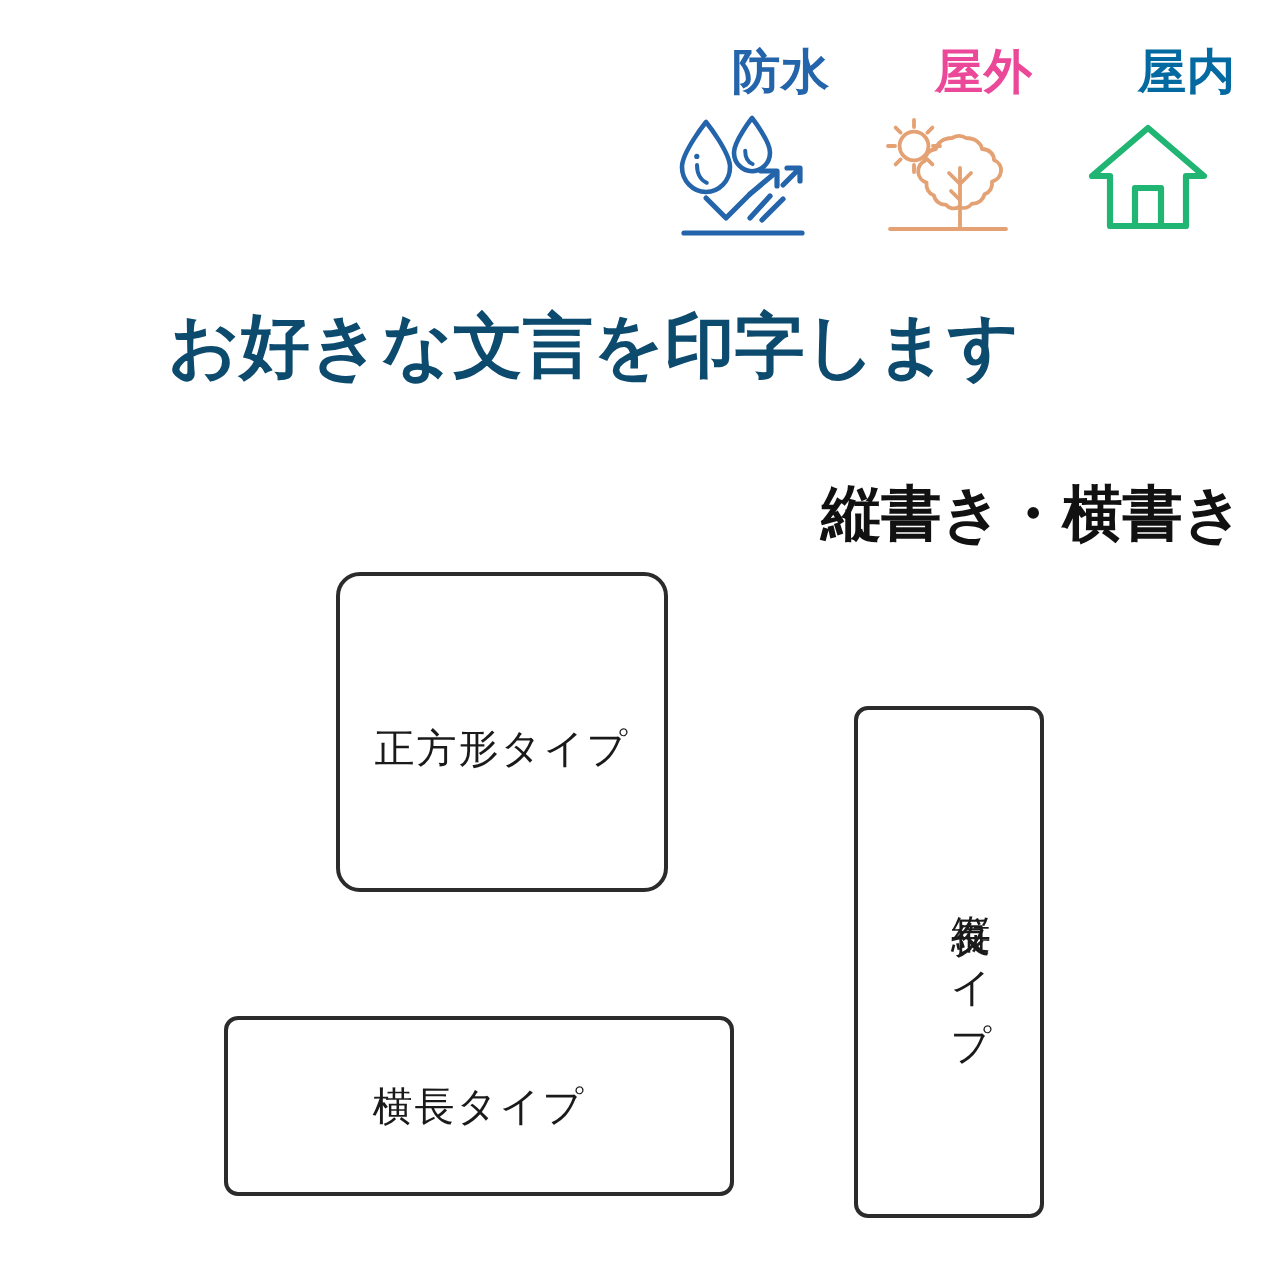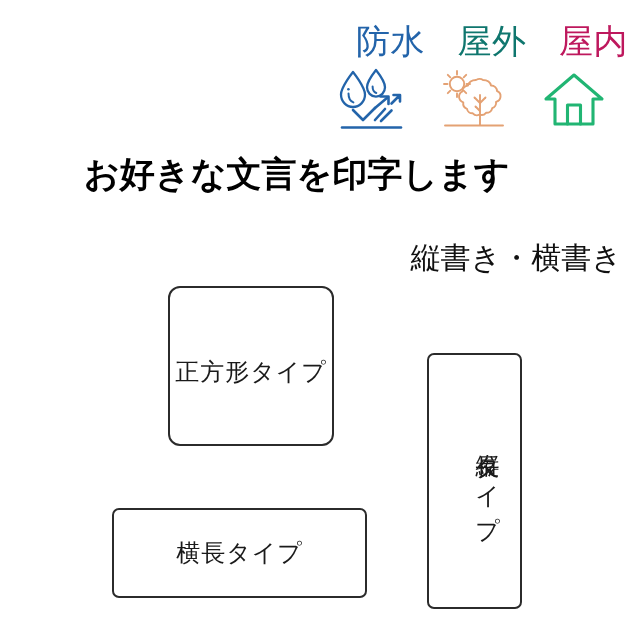--- a/index.html
+++ b/index.html
@@ -35,78 +35,78 @@
     justify-content: space-between;
   }
   .badge {
     width: 92px;
     display: flex;
     flex-direction: column;
     align-items: center;
   }
   .badge-label {
     font-family: "DejaVu Sans", sans-serif;
-    font-weight: 400;
-    font-size: 34px;
+    font-weight: 700;
+    font-size: 24px;
     line-height: 1.05;
     letter-spacing: 0.5px;
     white-space: nowrap;
     padding-left: 39px;
   }
   .badge-icon {
     margin-top: 7px;
     width: 72px;
     height: 66px;
     display: block;
   }
   .badge-waterproof .badge-label { color: #2364aa; }
-  .badge-outdoor   .badge-label { color: #0f766e; }
-  .badge-indoor    .badge-label { color: #be185d; }
+  .badge-outdoor   .badge-label { color: #ec4899; }
+  .badge-indoor    .badge-label { color: #0369a1; }
 
   
   .headline {
     position: absolute;
     left: 84px;
     top: 155px;
     font-family: "DejaVu Sans", sans-serif;
     font-weight: 700;
     font-size: 35px;
     line-height: 1.1;
     letter-spacing: 0px;
-    color: #000000;
+    color: #0c4a6e;
     white-space: nowrap;
   }
 
   
   .callout {
     position: absolute;
     right: 18px;
     top: 238px;
     text-align: right;
     font-family: "DejaVu Sans", sans-serif;
-    font-weight: 400;
+    font-weight: 700;
     font-size: 30px;
     line-height: 1.33;
     color: #111111;
     white-space: nowrap;
   }
   .callout-line { display: block; }
   .callout .accent-red { color: #df2222; }
 
   
   .shape {
     position: absolute;
     border: 2px solid #2b2b2b;
     background: #ffffff;
     box-sizing: border-box;
   }
   .shape-label {
-    font-family: Liberation Mono, monospace;
+    font-family: Liberation Sans, sans-serif;
     font-weight: 400;
-    font-size: 24px;
+    font-size: 20px;
     color: #1a1a1a;
     letter-spacing: 1px;
     white-space: nowrap;
   }
 
   .shape-square {
     left: 168px;
     top: 286px;
     width: 166px;
     height: 160px;

